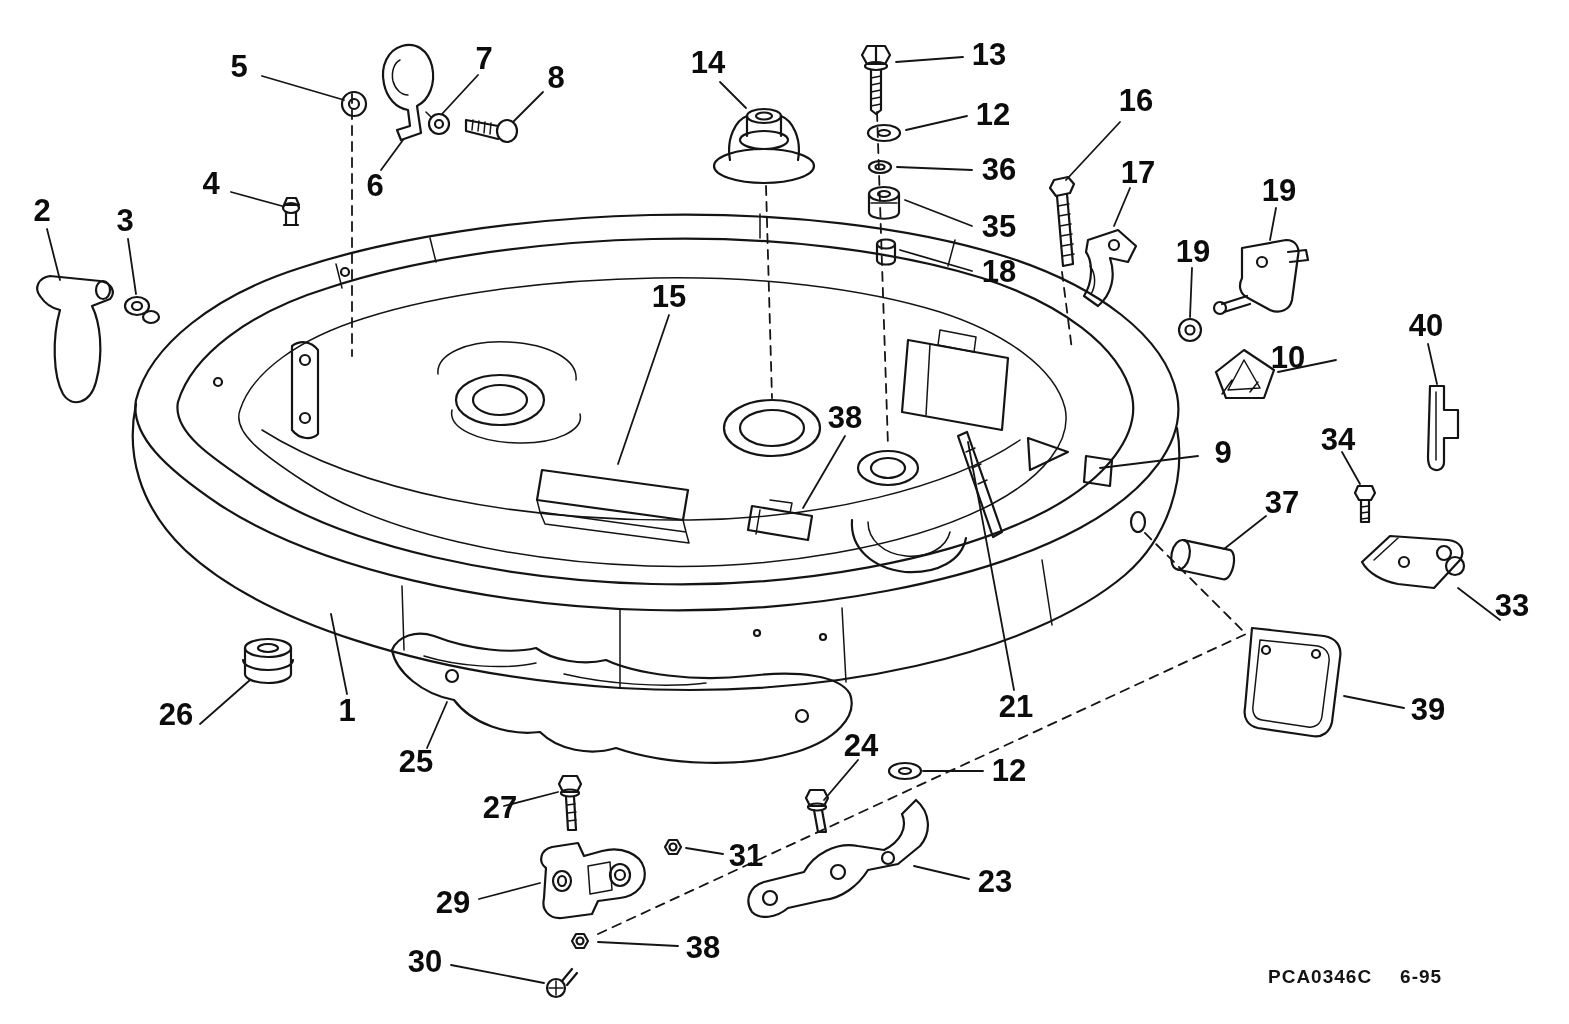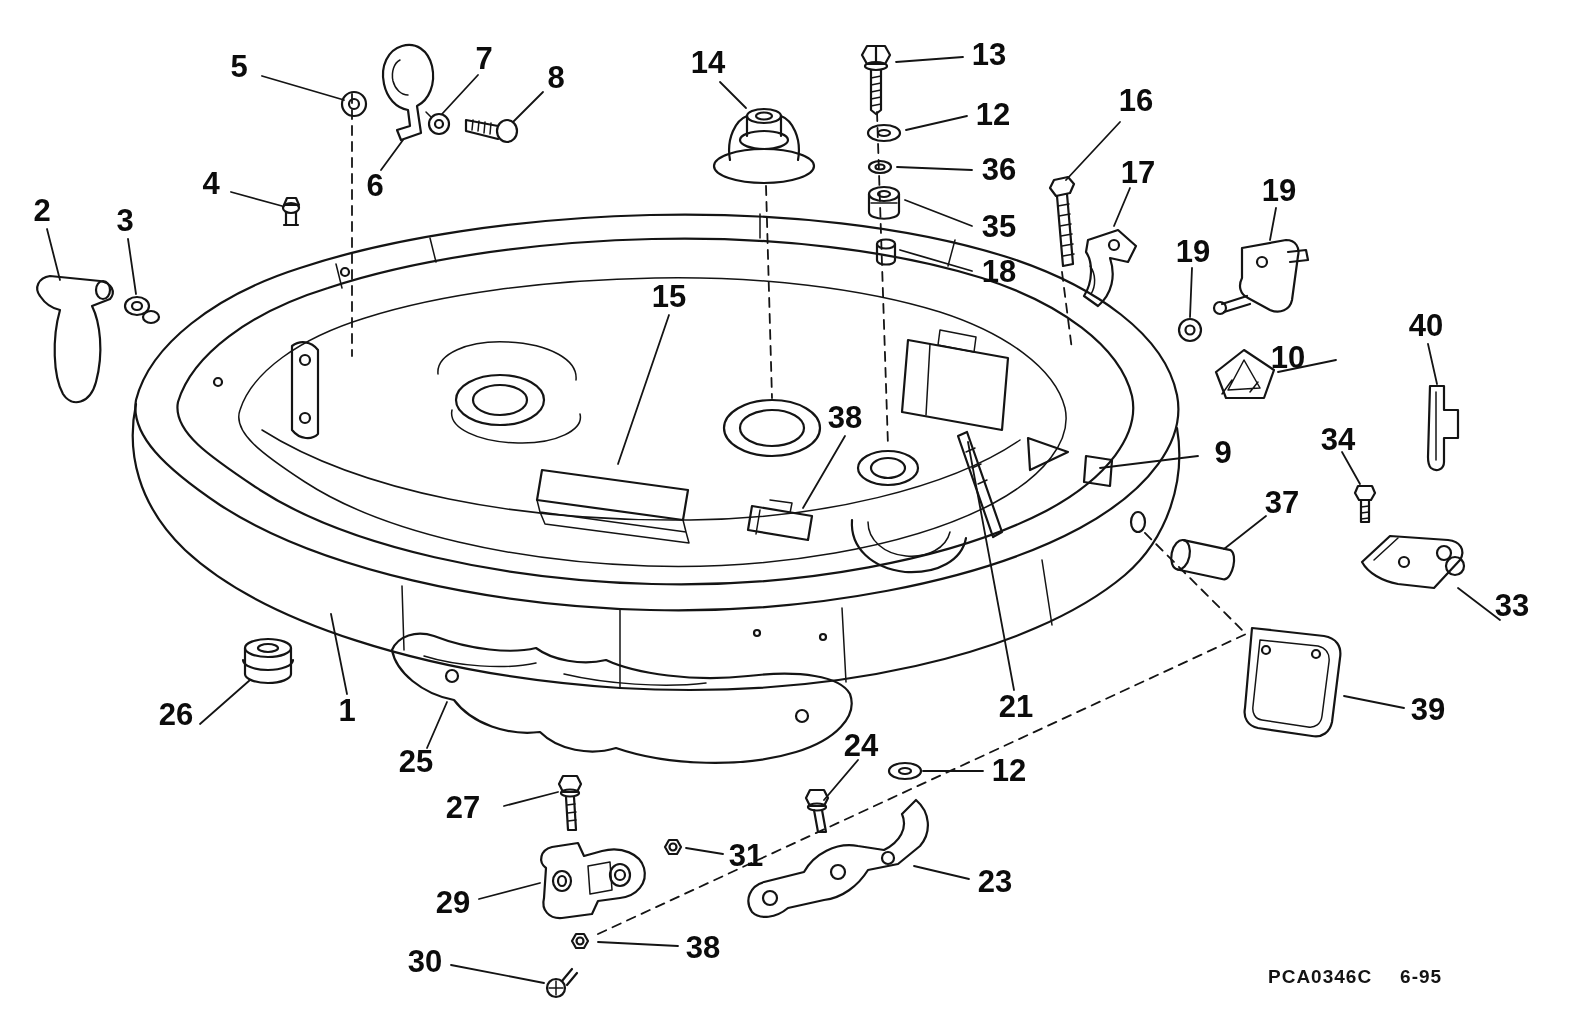--- a/index.html
+++ b/index.html
@@ -396,21 +396,21 @@
       <div class="callout" style="left: 1223px; top: 453px;">9</div>
       <div class="callout" style="left: 1282px; top: 503px;">37</div>
       <div class="callout" style="left: 1512px; top: 606px;">33</div>
       <div class="callout" style="left: 176px; top: 715px; text-align: right;">26</div>
       <div class="callout" style="left: 347px; top: 711px;">1</div>
       <div class="callout" style="left: 416px; top: 762px;">25</div>
       <div class="callout" style="left: 1016px; top: 707px;">21</div>
       <div class="callout" style="left: 1428px; top: 710px;">39</div>
       <div class="callout" style="left: 861px; top: 746px; text-align: right;">24</div>
       <div class="callout" style="left: 1009px; top: 771px;">12</div>
-      <div class="callout" style="left: 463px; top: 808px;">27</div>
+      <div class="callout" style="left: 500px; top: 808px;">27</div>
       <div class="callout" style="left: 746px; top: 856px;">31</div>
       <div class="callout" style="left: 995px; top: 882px;">23</div>
       <div class="callout" style="left: 453px; top: 903px;">29</div>
       <div class="callout" style="left: 703px; top: 948px;">38</div>
       <div class="callout" style="left: 425px; top: 962px;">30</div>
     </div>
 
   <div class="code">
     <span>PCA0346C</span><span>6-95</span>
   </div>

